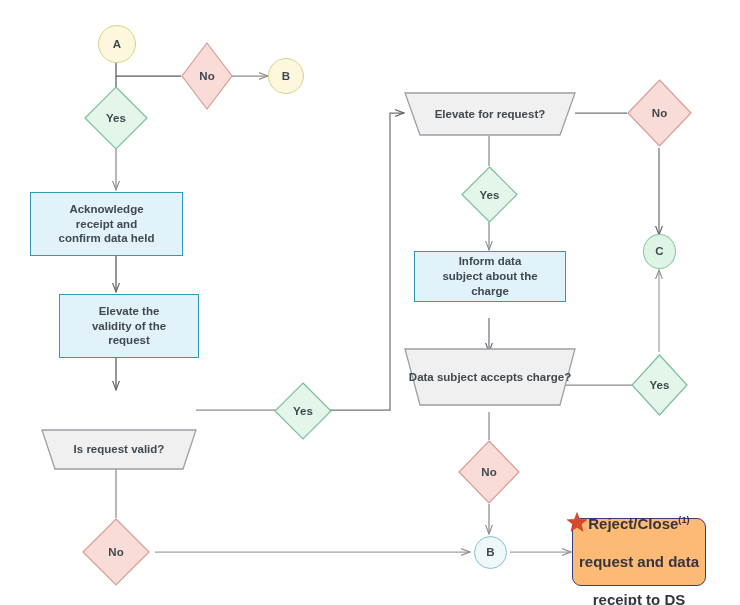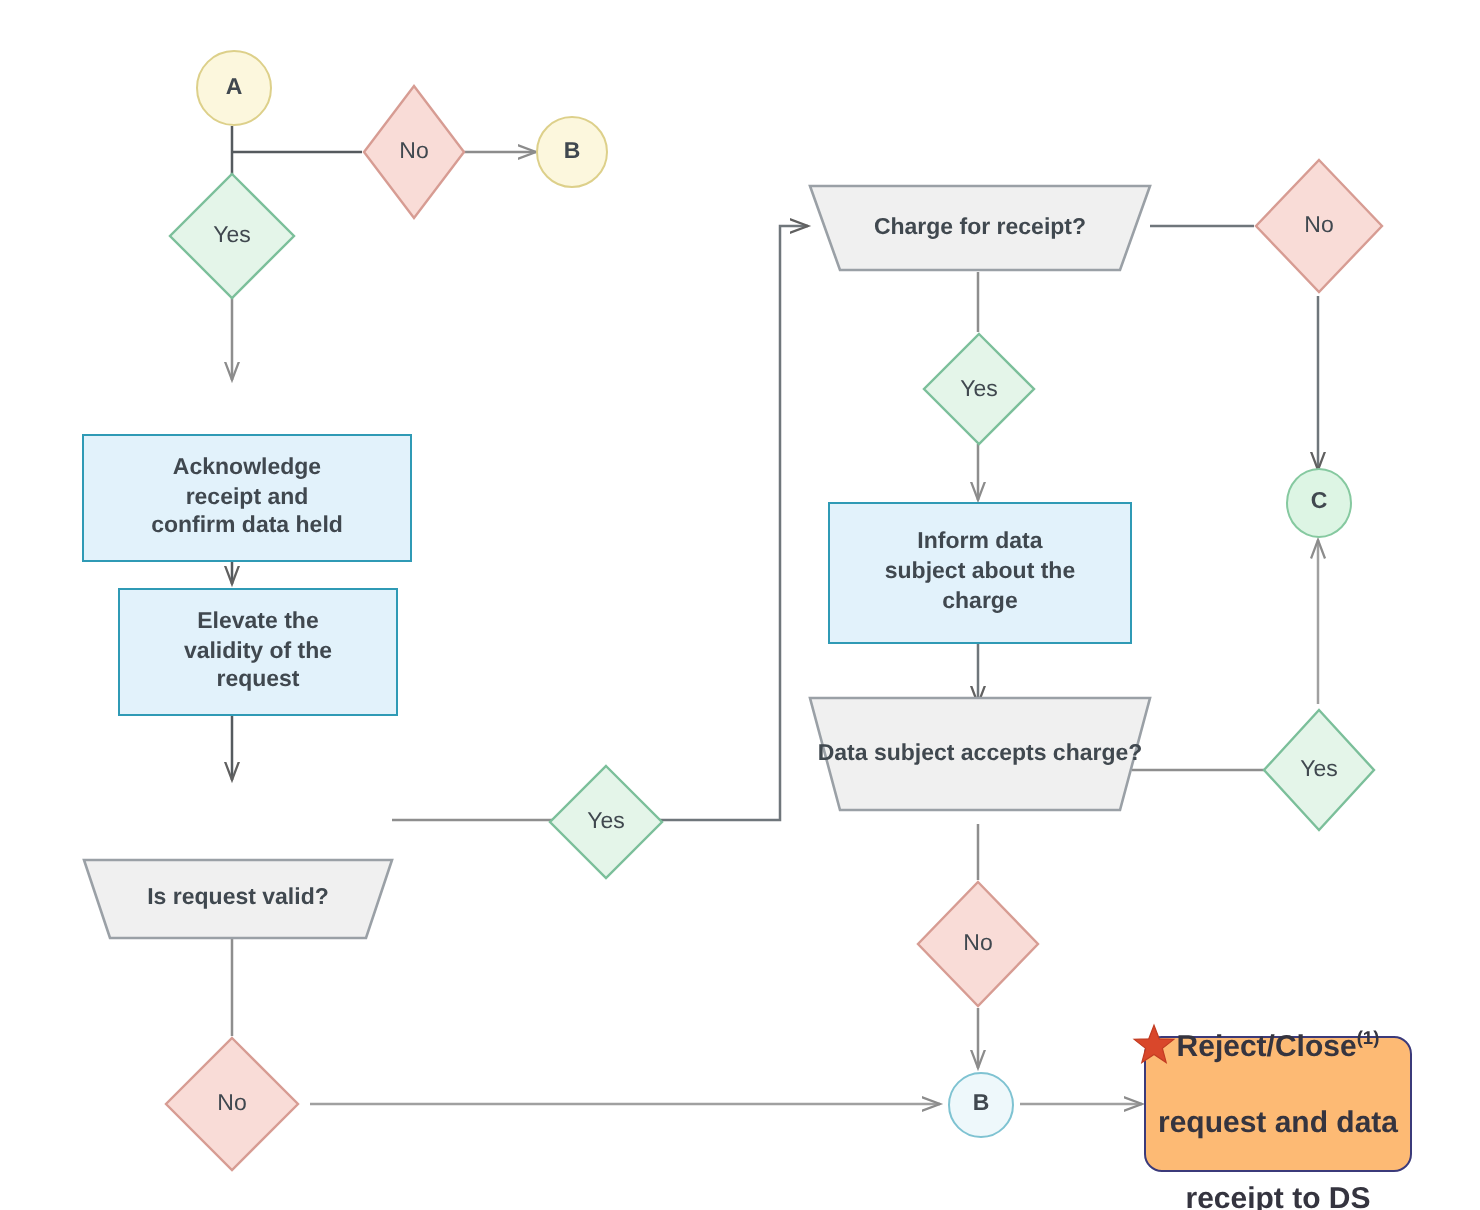--- a/index.html
+++ b/index.html
@@ -81,21 +81,21 @@
   }
   .diamond .dlbl {
     position: absolute;
     left: 0; top: 0;
     width: 100%;
     height: 100%;
     display: flex;
     align-items: center;
     justify-content: center;
     color: #40484f;
-    font-weight: normal;
+    font-weight: bold;
     font-size: 11.5px;
   }
 
   
   .conn {
     border-radius: 50%;
     font-size: 11.5px;
   }
   .conn-yellow {
     background: #fcf7dd;
@@ -200,21 +200,21 @@
     <span class="lbl">B</span>
   </div>
 
   <div class="diamond" style="left:84px; top:86px; width:64px; height:64px;">
     <svg width="64" height="64" viewBox="0 0 64 64">
       <polygon points="32,1 63,32 32,63 1,32" fill="#e4f5e9" stroke="#7bbf9a" stroke-width="1.2"></polygon>
     </svg>
     <span class="dlbl">Yes</span>
   </div>
 
-  <div class="node proc" style="left:41px; top:192px; width:165px; height:64px;margin-top:25px;">
+  <div class="node proc" style="left:30px; top:192px; width:153px; height:64px;">
     <span class="lbl">Acknowledge
 receipt and
 confirm data held</span>
   </div>
 
   <div class="node proc" style="left:59px; top:294px; width:140px; height:64px;">
     <span class="lbl">Elevate the
 validity of the
 request</span>
   </div>
@@ -237,38 +237,38 @@
     <svg width="68" height="68" viewBox="0 0 68 68">
       <polygon points="34,1 67,34 34,67 1,34" fill="#f9dcd7" stroke="#d79c93" stroke-width="1.2"></polygon>
     </svg>
     <span class="dlbl">No</span>
   </div>
 
   <div class="trapwrap" style="left:404px; top:92px; width:172px; height:44px;">
     <svg class="trapborder" width="172" height="44" viewBox="0 0 172 44">
       <polygon points="1,1 171,1 156,43 16,43" fill="#f0f0f0" stroke="#9aa0a6" stroke-width="1.3"></polygon>
     </svg>
-    <span class="traptext">Charge for receipt?</span>
+    <span class="traptext">Elevate for request?</span>
   </div>
 
   <div class="diamond" style="left:627px; top:79px; width:65px; height:68px;">
     <svg width="65" height="68" viewBox="0 0 65 68">
       <polygon points="32.5,1 64,34 32.5,67 1,34" fill="#f9dcd7" stroke="#d79c93" stroke-width="1.2"></polygon>
     </svg>
     <span class="dlbl">No</span>
   </div>
 
   <div class="diamond" style="left:461px; top:166px; width:57px; height:57px;">
     <svg width="57" height="57" viewBox="0 0 57 57">
       <polygon points="28.5,1 56,28.5 28.5,56 1,28.5" fill="#e4f5e9" stroke="#7bbf9a" stroke-width="1.2"></polygon>
     </svg>
     <span class="dlbl">Yes</span>
   </div>
 
-  <div class="node proc" style="left:414px; top:251px; width:152px; height:71px;">
+  <div class="node proc" style="left:414px; top:251px; width:152px; height:51px;">
     <span class="lbl">Inform data
 subject about the
 charge</span>
   </div>
 
   <div class="node conn conn-green" style="left:643px; top:234px; width:33px; height:35px;">
     <span class="lbl">C</span>
   </div>
 
   <div class="trapwrap" style="left:404px; top:348px; width:172px; height:58px;">

